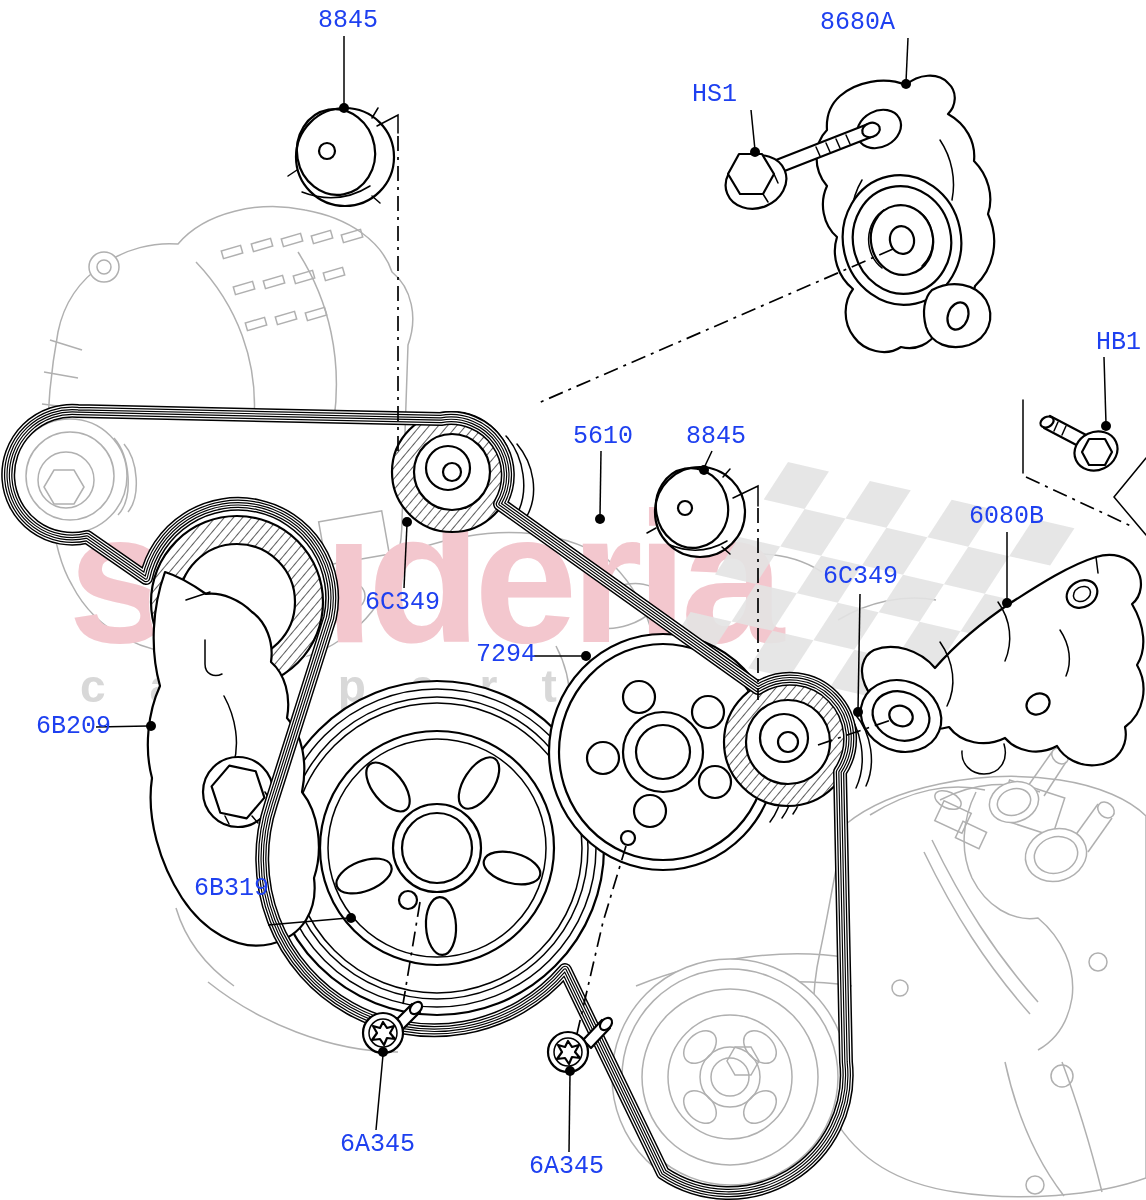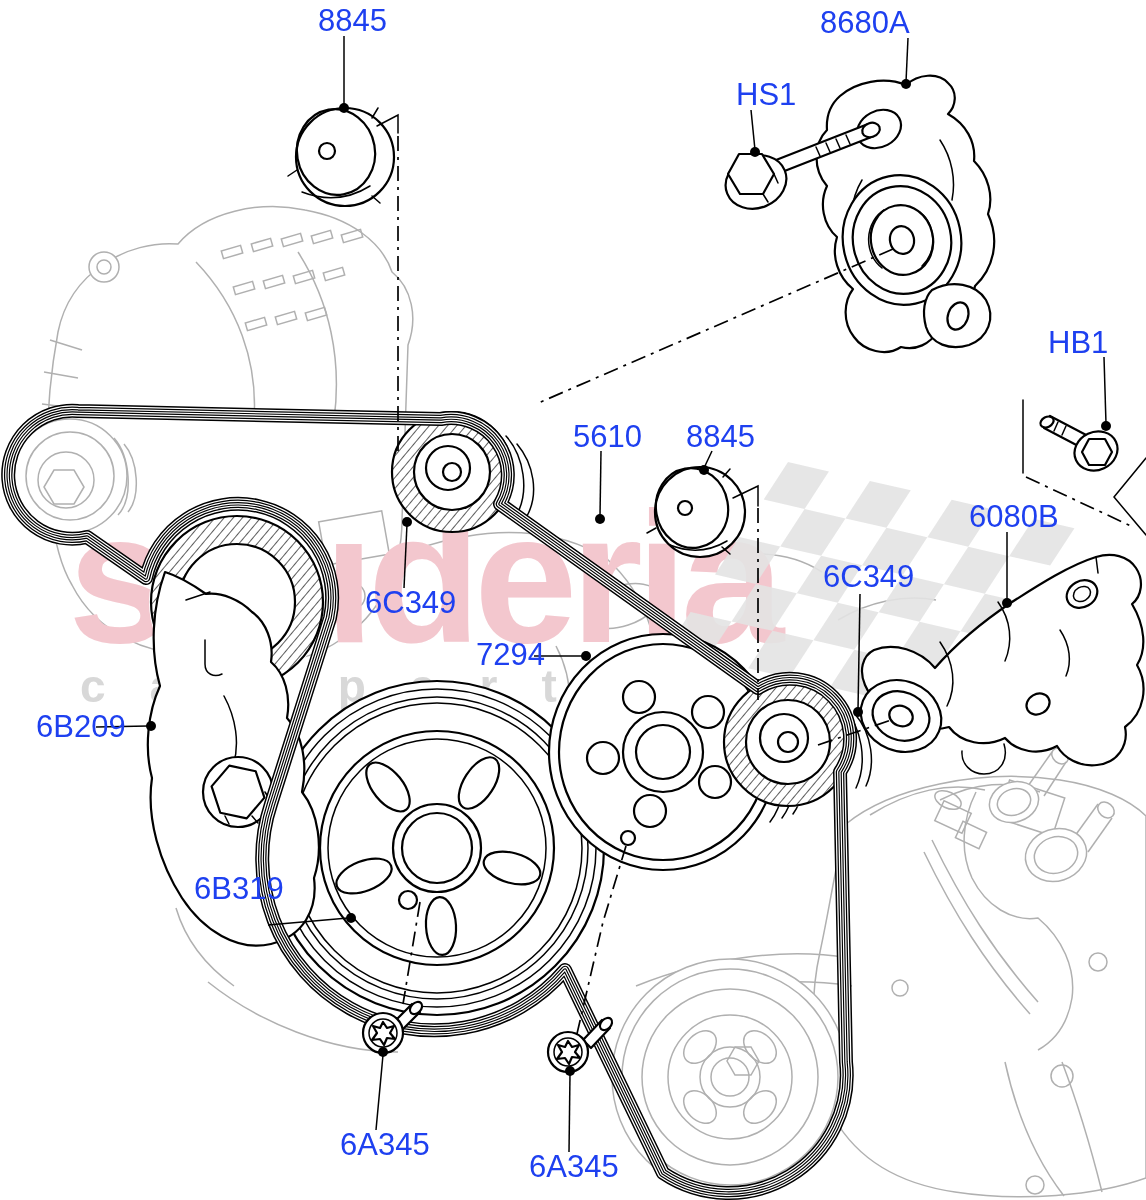--- a/index.html
+++ b/index.html
@@ -23,22 +23,22 @@
   .beltB{stroke:var(--line-black);fill:none;stroke-linejoin:round;}
   .beltW{stroke:#fff;fill:none;stroke-linejoin:round;}
   .dashdot{stroke:var(--line-black);fill:none;stroke-width:1.7;stroke-dasharray:15 6 3 6;}
   .leader{stroke:var(--line-black);fill:none;stroke-width:1.5;}
   .dot{fill:var(--line-black);stroke:none;}
   .wm-brand{font-family:"Liberation Sans",sans-serif;font-weight:bold;font-size:186px;
             letter-spacing:-7px;fill:var(--watermark-pink);}
   .wm-sub{font-family:"Liberation Sans",sans-serif;font-weight:bold;font-size:46px;
           letter-spacing:44px;fill:var(--watermark-gray);}
   .checker{fill:var(--checker-gray);}
-  .lbl{position:absolute;font-size:31px;line-height:26px;color:var(--label-blue);
-       white-space:nowrap;cursor:pointer;}
+  .lbl{position:absolute;font-size:25px;line-height:26px;color:var(--label-blue);
+       white-space:nowrap;cursor:pointer;font-family:Liberation Mono, monospace;}
 </style>
 </head>
 <body>
 
 <div id="stage">
 
 <svg id="art" width="1146" height="1200" viewBox="0 0 1146 1200">
   <defs>
     <pattern id="hatch" width="7" height="7" patternUnits="userSpaceOnUse" patternTransform="rotate(40)">
       <line x1="0" y1="0" x2="0" y2="7" stroke="#161616" stroke-width="1.4"></line>
@@ -359,22 +359,22 @@
         <circle class="dot" cx="351" cy="918" r="5"></circle>
     <line class="leader" x1="376" y1="1130" x2="383" y2="1055"></line>
         <circle class="dot" cx="383" cy="1052" r="5"></circle>
     <line class="leader" x1="569" y1="1152" x2="570" y2="1074"></line>
         <circle class="dot" cx="570" cy="1071" r="5"></circle>
   </g>
 </svg>
 
   <div class="lbl" style="left:318px;top:8px">8845</div>
   <div class="lbl" style="left:820px;top:10px">8680A</div>
-  <div class="lbl" style="left:736px;top:82px">HS1</div>
-  <div class="lbl" style="left:1048px;top:330px">HB1</div>
+  <div class="lbl" style="left:692px;top:82px">HS1</div>
+  <div class="lbl" style="left:1096px;top:330px">HB1</div>
   <div class="lbl" style="left:573px;top:424px">5610</div>
   <div class="lbl" style="left:686px;top:424px">8845</div>
   <div class="lbl" style="left:365px;top:590px">6C349</div>
   <div class="lbl" style="left:823px;top:564px">6C349</div>
   <div class="lbl" style="left:476px;top:642px">7294</div>
   <div class="lbl" style="left:969px;top:504px">6080B</div>
   <div class="lbl" style="left:36px;top:714px">6B209</div>
   <div class="lbl" style="left:194px;top:876px">6B319</div>
   <div class="lbl" style="left:340px;top:1132px">6A345</div>
   <div class="lbl" style="left:529px;top:1154px">6A345</div>

